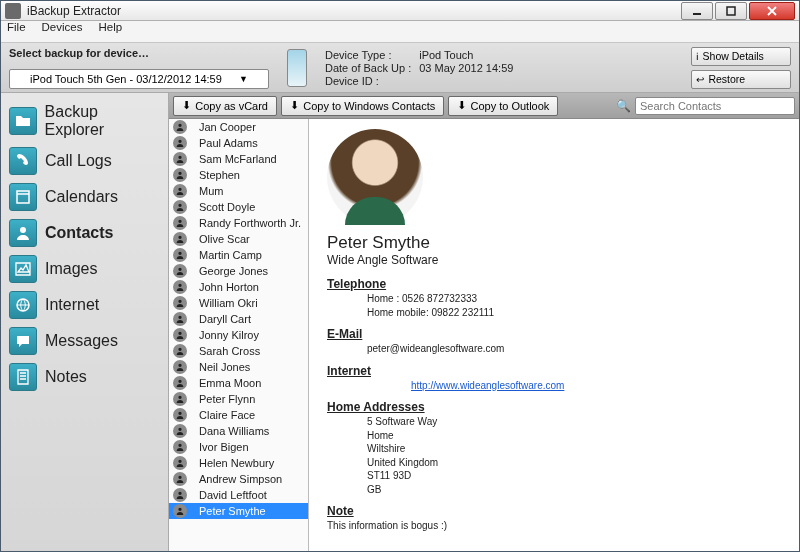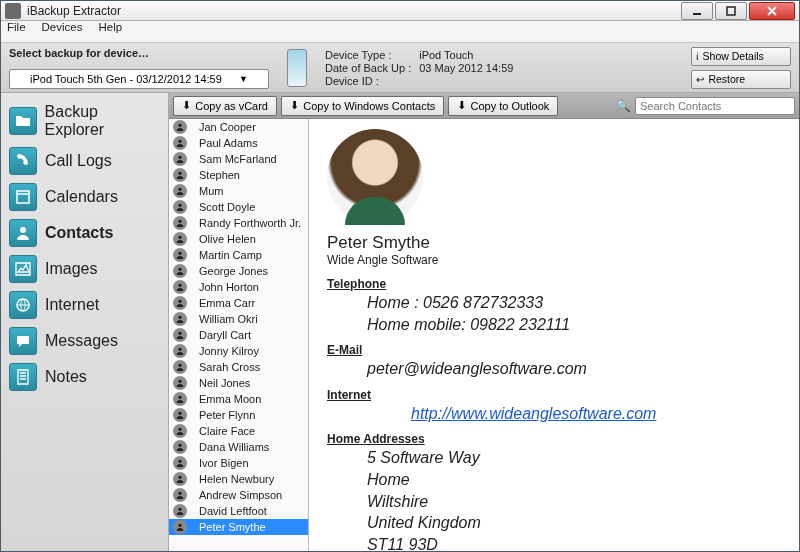--- a/index.html
+++ b/index.html
@@ -53,21 +53,21 @@
 .citem .pic { width: 14px; height: 14px; border-radius: 50%; background: #8a8a8a; display: flex; align-items: center; justify-content: center; flex-shrink: 0; }
 .citem .pic svg { width: 10px; height: 10px; fill: #222; }
 
 .detail { flex: 1; padding: 10px 18px; overflow: auto; font-size: 12px; color: #222; }
 .avatar { width: 96px; height: 96px; border-radius: 50%; background: radial-gradient(circle at 50% 35%, #f0d8c0 28%, #5a4028 30% 55%, #f4f4f4 60%); margin-bottom: 8px; position: relative; }
 .avatar::after { content:""; position:absolute; bottom:0; left:18px; width:60px; height:28px; background:#2a6a4a; border-radius: 30px 30px 0 0; }
 .cname { font-size: 17px; margin-bottom: 0; }
 .ccomp { font-size: 12px; margin-bottom: 10px; }
 .sect { margin-bottom: 8px; }
 .sect h4 { font-size: 12px; font-weight: bold; text-decoration: underline; margin-bottom: 1px; }
-.sect .row { padding-left: 40px; font-size: 16px; line-height: 1.35; font-style: italic; }
+.sect .row { padding-left: 40px; font-size: 10px; line-height: 1.35; }
 .sect a { color: #1a5ad0; text-decoration: underline; padding-left: 44px; }
 .sect.note .row { padding-left: 0; }
 
 ::-webkit-scrollbar { width: 16px; }
 ::-webkit-scrollbar-track { background: #e8e8e8; }
 ::-webkit-scrollbar-thumb { background: #b8b8b8; border: 1px solid #888; border-radius: 2px; }
 </style>
 </head>
 <body>
 
@@ -276,21 +276,21 @@
                 </svg>
               </span>
               <span>Randy Forthworth Jr.</span>
             </div>
             <div class="citem">
               <span class="pic">
                 <svg viewBox="0 0 18 18">
                   <path d="M9 9a3 3 0 100-6 3 3 0 000 6zm-6 7c0-3 3-5 6-5s6 2 6 5z"></path>
                 </svg>
               </span>
-              <span>Olive Helen</span>
+              <span>Olive Scar</span>
             </div>
             <div class="citem">
               <span class="pic">
                 <svg viewBox="0 0 18 18">
                   <path d="M9 9a3 3 0 100-6 3 3 0 000 6zm-6 7c0-3 3-5 6-5s6 2 6 5z"></path>
                 </svg>
               </span>
               <span>Martin Camp</span>
             </div>
             <div class="citem">
@@ -301,28 +301,20 @@
               </span>
               <span>George Jones</span>
             </div>
             <div class="citem">
               <span class="pic">
                 <svg viewBox="0 0 18 18">
                   <path d="M9 9a3 3 0 100-6 3 3 0 000 6zm-6 7c0-3 3-5 6-5s6 2 6 5z"></path>
                 </svg>
               </span>
               <span>John Horton</span>
-            </div>
-            <div class="citem">
-              <span class="pic">
-                <svg viewBox="0 0 18 18">
-                  <path d="M9 9a3 3 0 100-6 3 3 0 000 6zm-6 7c0-3 3-5 6-5s6 2 6 5z"></path>
-                </svg>
-              </span>
-              <span>Emma Carr</span>
             </div>
             <div class="citem">
               <span class="pic">
                 <svg viewBox="0 0 18 18">
                   <path d="M9 9a3 3 0 100-6 3 3 0 000 6zm-6 7c0-3 3-5 6-5s6 2 6 5z"></path>
                 </svg>
               </span>
               <span>William Okri</span>
             </div>
             <div class="citem">

